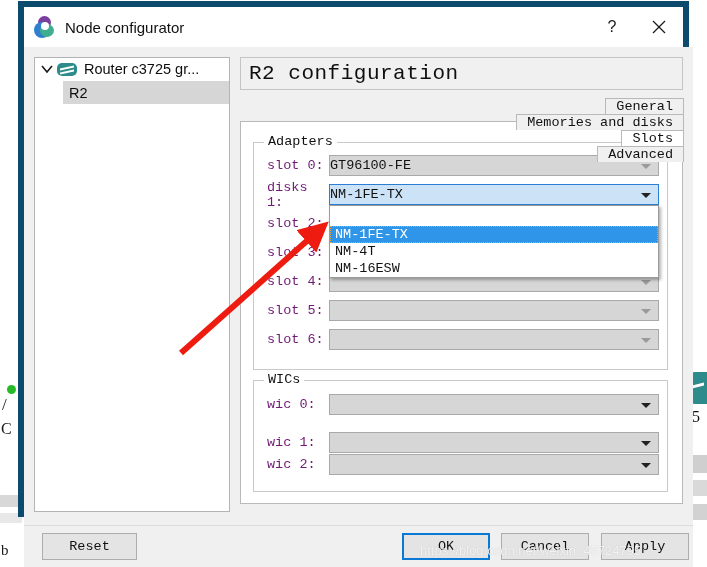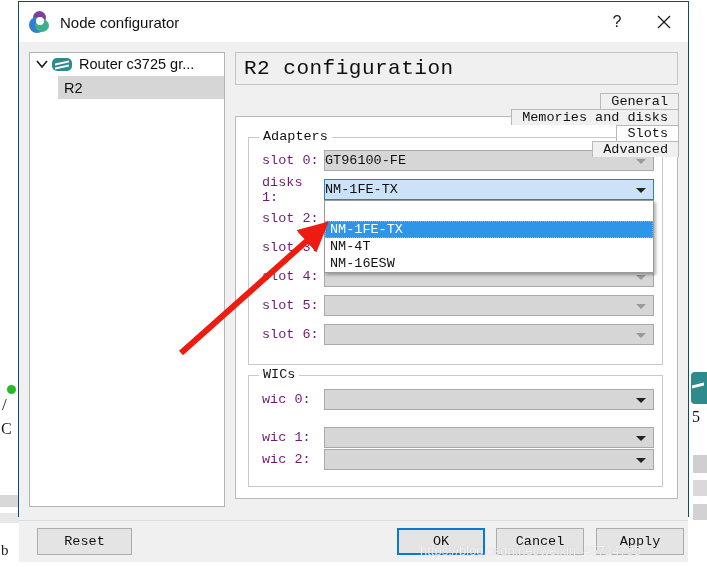--- a/index.html
+++ b/index.html
@@ -116,21 +116,21 @@
     right: 0; top: 504px;
     width: 14px; height: 16px;
     background: #d2d2d2;
   }
 
   
   #dialog {
     position: absolute;
     left: 18px; top: 1px;
     width: 671px; height: 516px;
-    border: 1px solid #0c4a6e;
+    border: 6px solid #0c4a6e;
     background: #f0f0f0;
     box-sizing: border-box;
   }
   .titlebar {
     height: 40px;
     background: #ffffff;
     display: flex;
     align-items: center;
     position: relative;
   }

